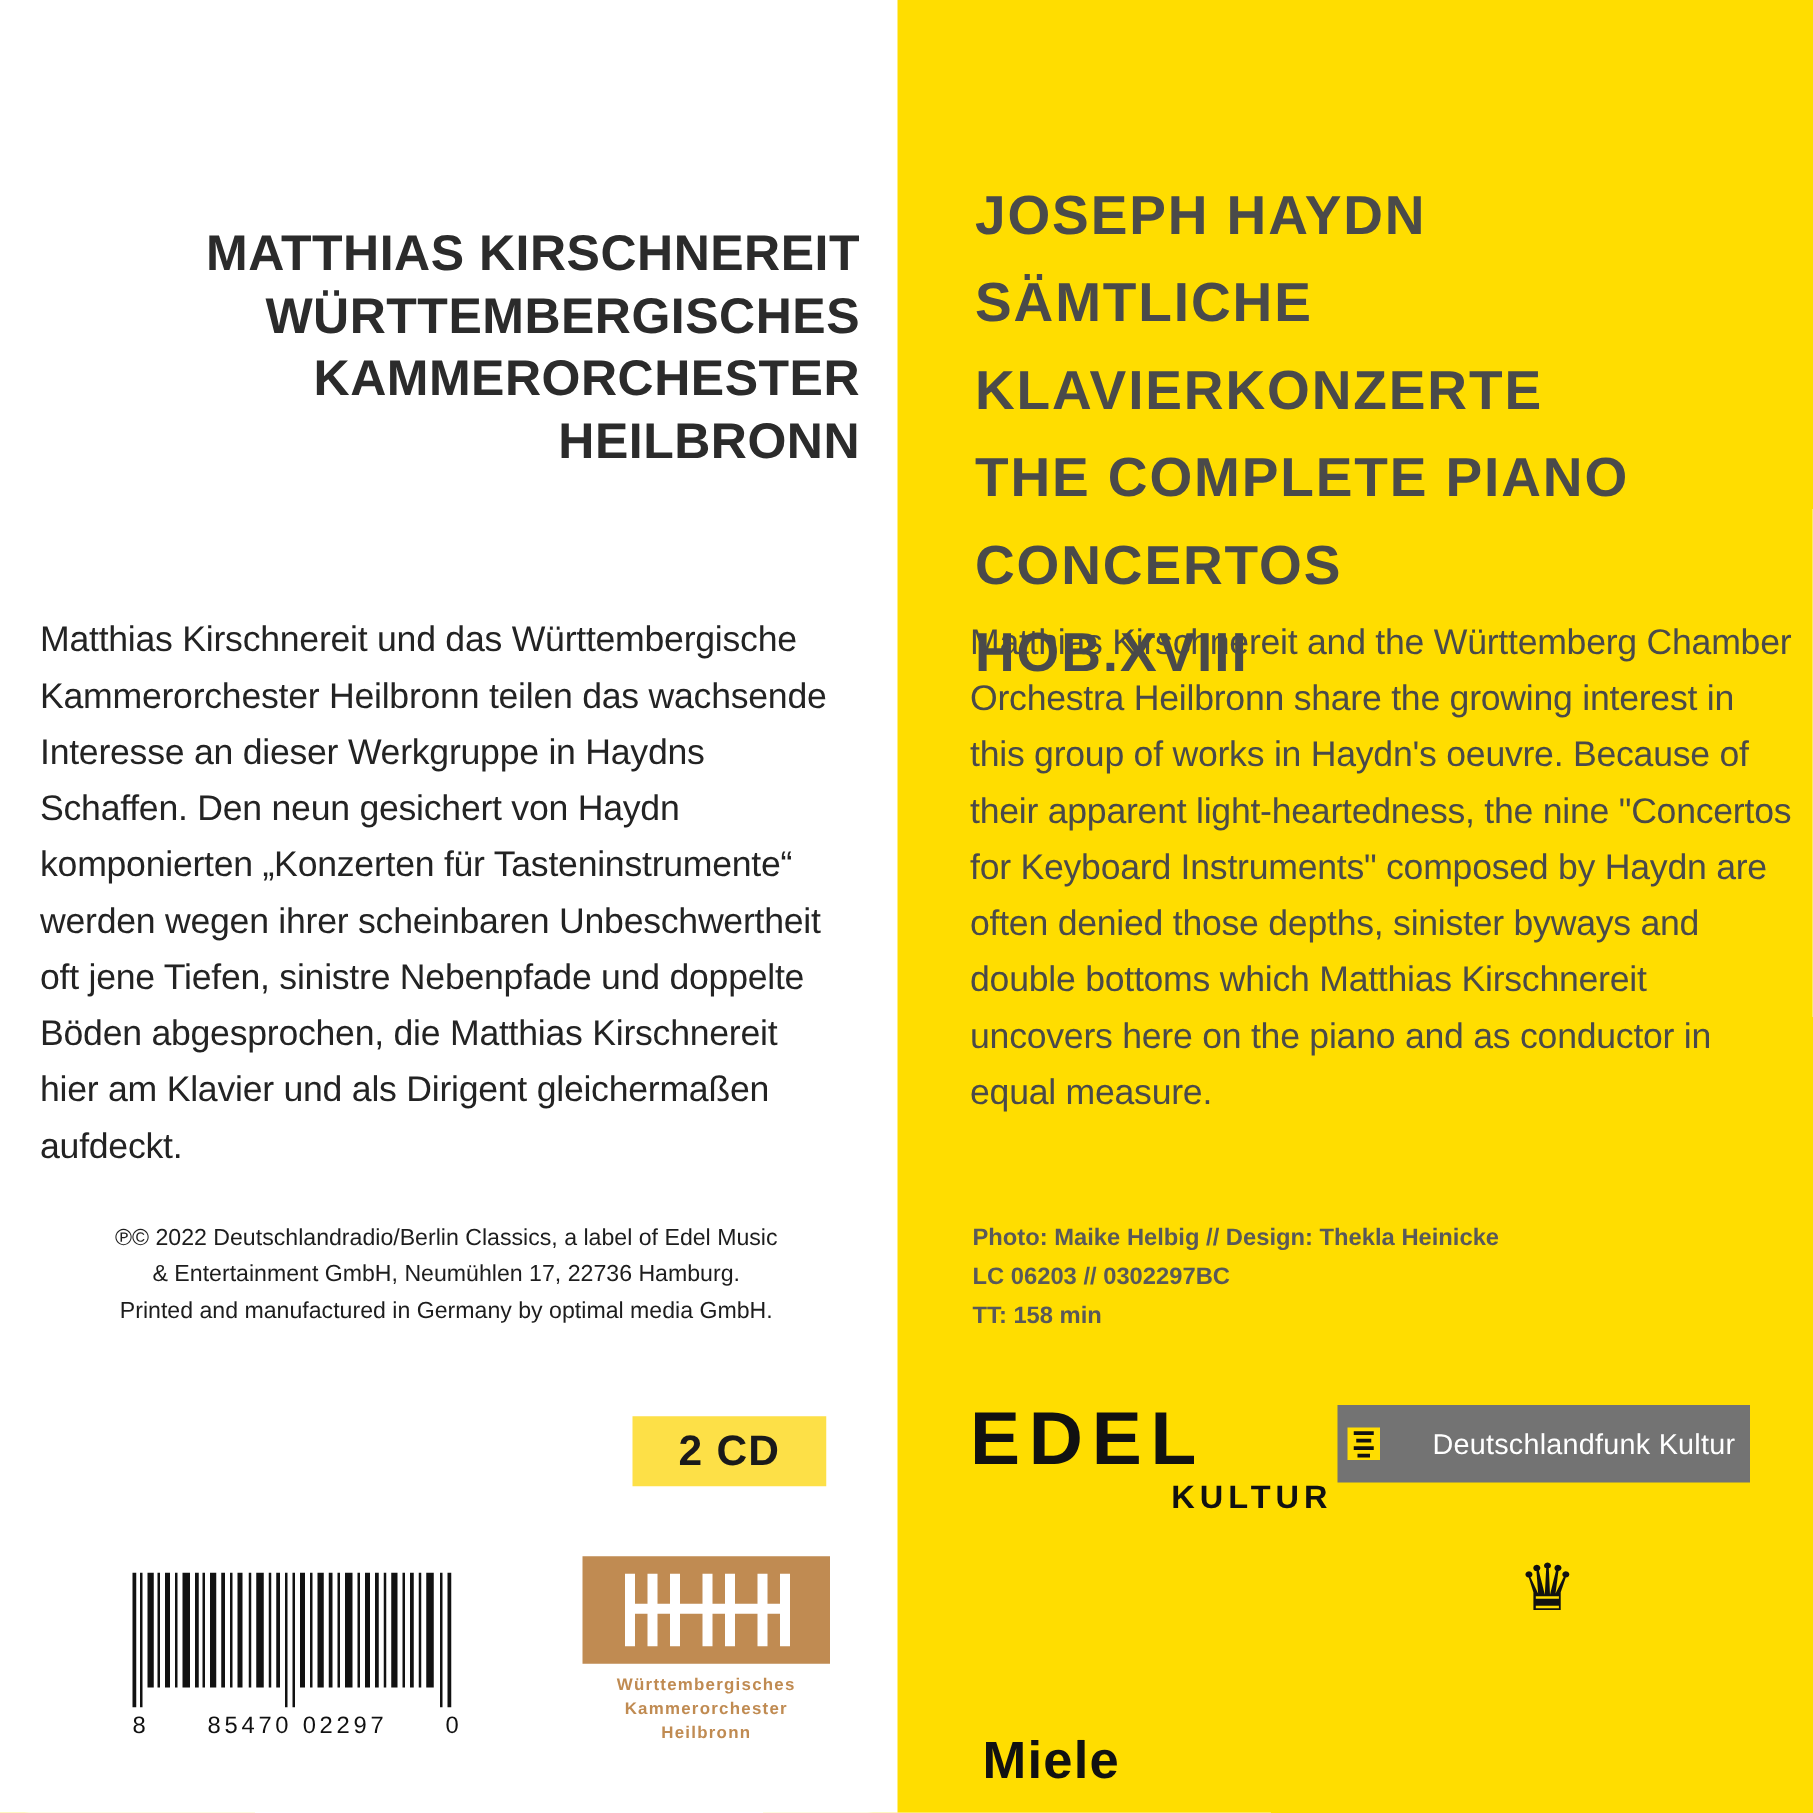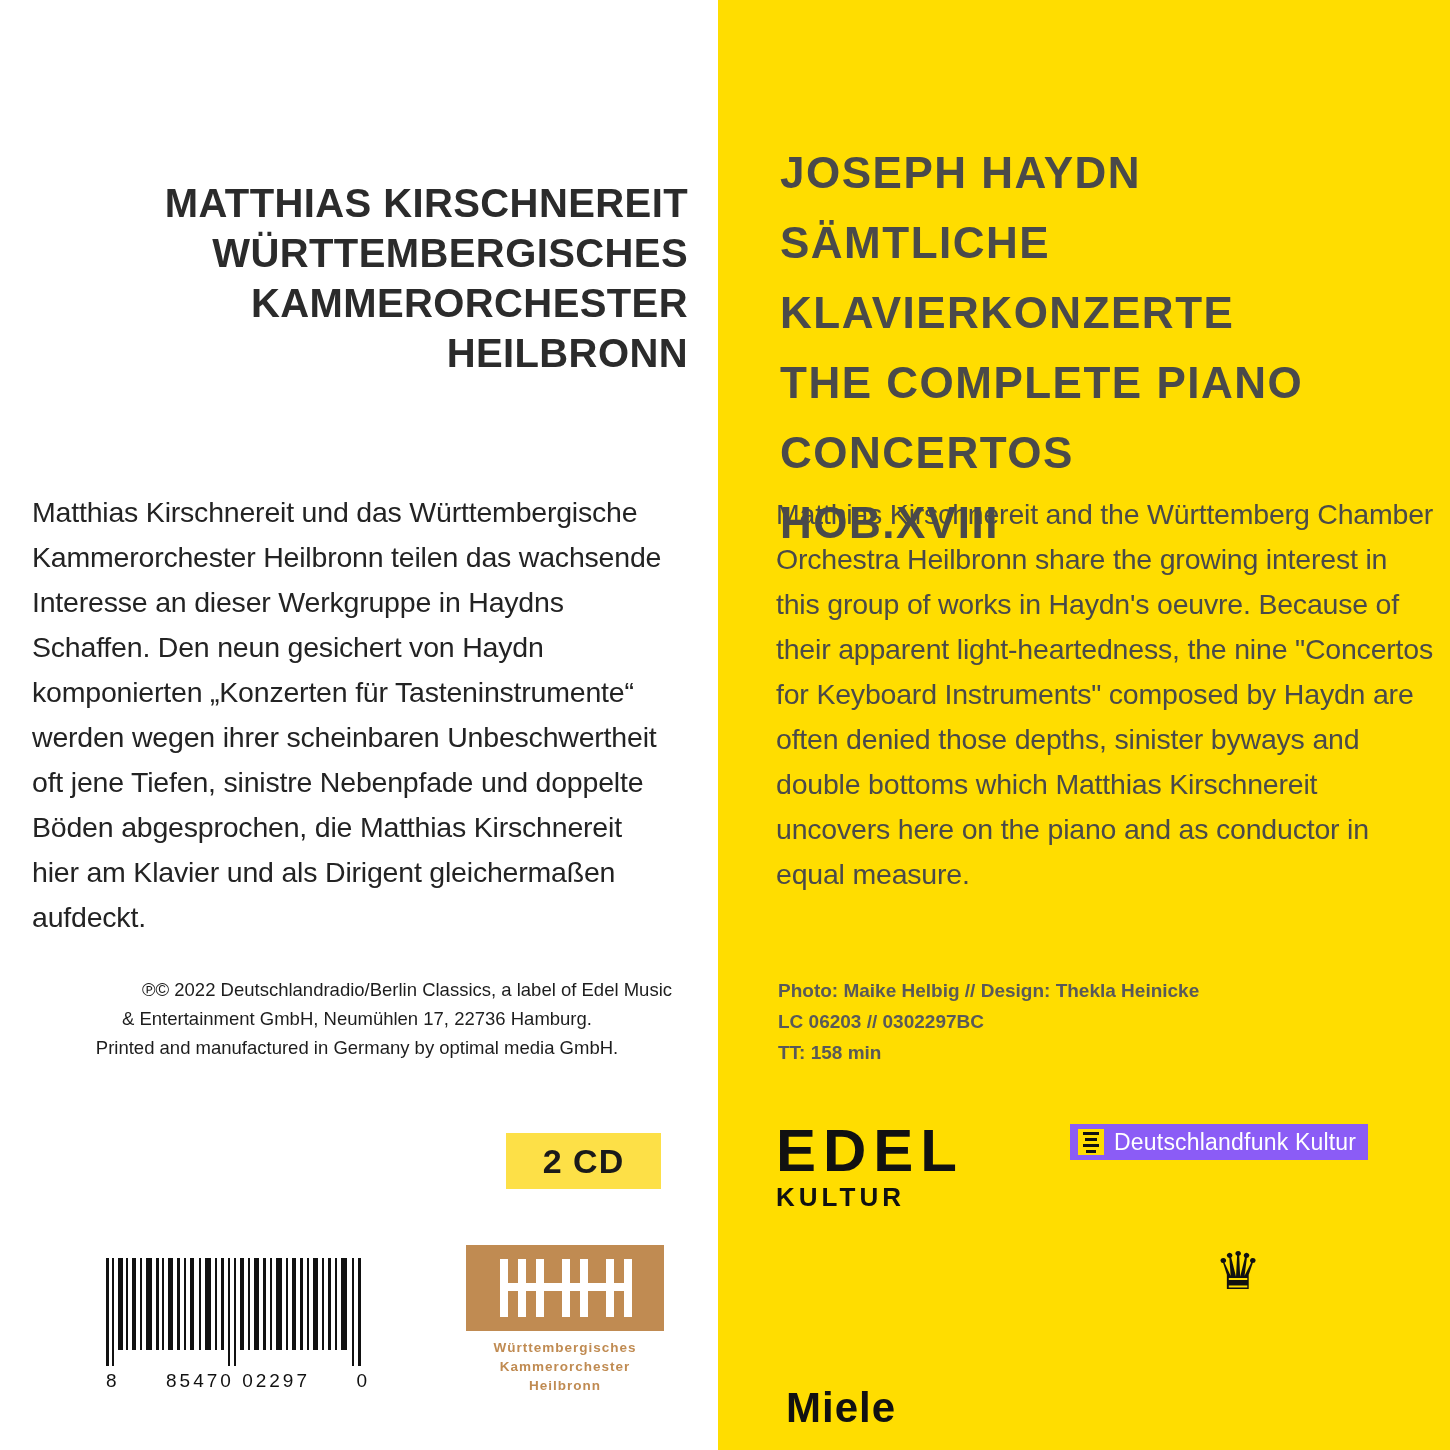--- a/index.html
+++ b/index.html
@@ -57,21 +57,21 @@
   .legal-de {
     position: absolute;
     left: 42px;
     top: 975px;
     width: 630px;
     font-size: 18.5px;
     line-height: 29px;
     color: #1d1d1d;
     text-align: center;
   }
-  .legal-de .line1 { text-align: right; }
+  .legal-de .line1 { text-align: center; }
   .cd-badge {
     position: absolute;
     left: 506px;
     top: 1133px;
     width: 155px;
     height: 56px;
     background: #fde047;
     display: flex;
     align-items: center;
     justify-content: center;
@@ -186,31 +186,33 @@
     letter-spacing: 7px;
     color: #111;
     line-height: 58px;
   }
   .edel-sub {
     font-weight: bold;
     font-size: 26px;
     letter-spacing: 4px;
     color: #111;
     margin-top: 2px;
+    text-align: right;
   }
   
   .dlf-logo {
     position: absolute;
     left: 352px;
     top: 1124px;
-    height: 36px;
-    background: #8b5cf6;
+    height: 62px;
+    background: #737373;
     display: flex;
     align-items: center;
     padding: 0 12px 0 8px;
+    gap: 32px;
   }
   .dlf-mark {
     width: 26px;
     height: 26px;
     background: #ffdd00;
     margin-right: 10px;
     display: flex;
     flex-direction: column;
     justify-content: center;
     align-items: center;

